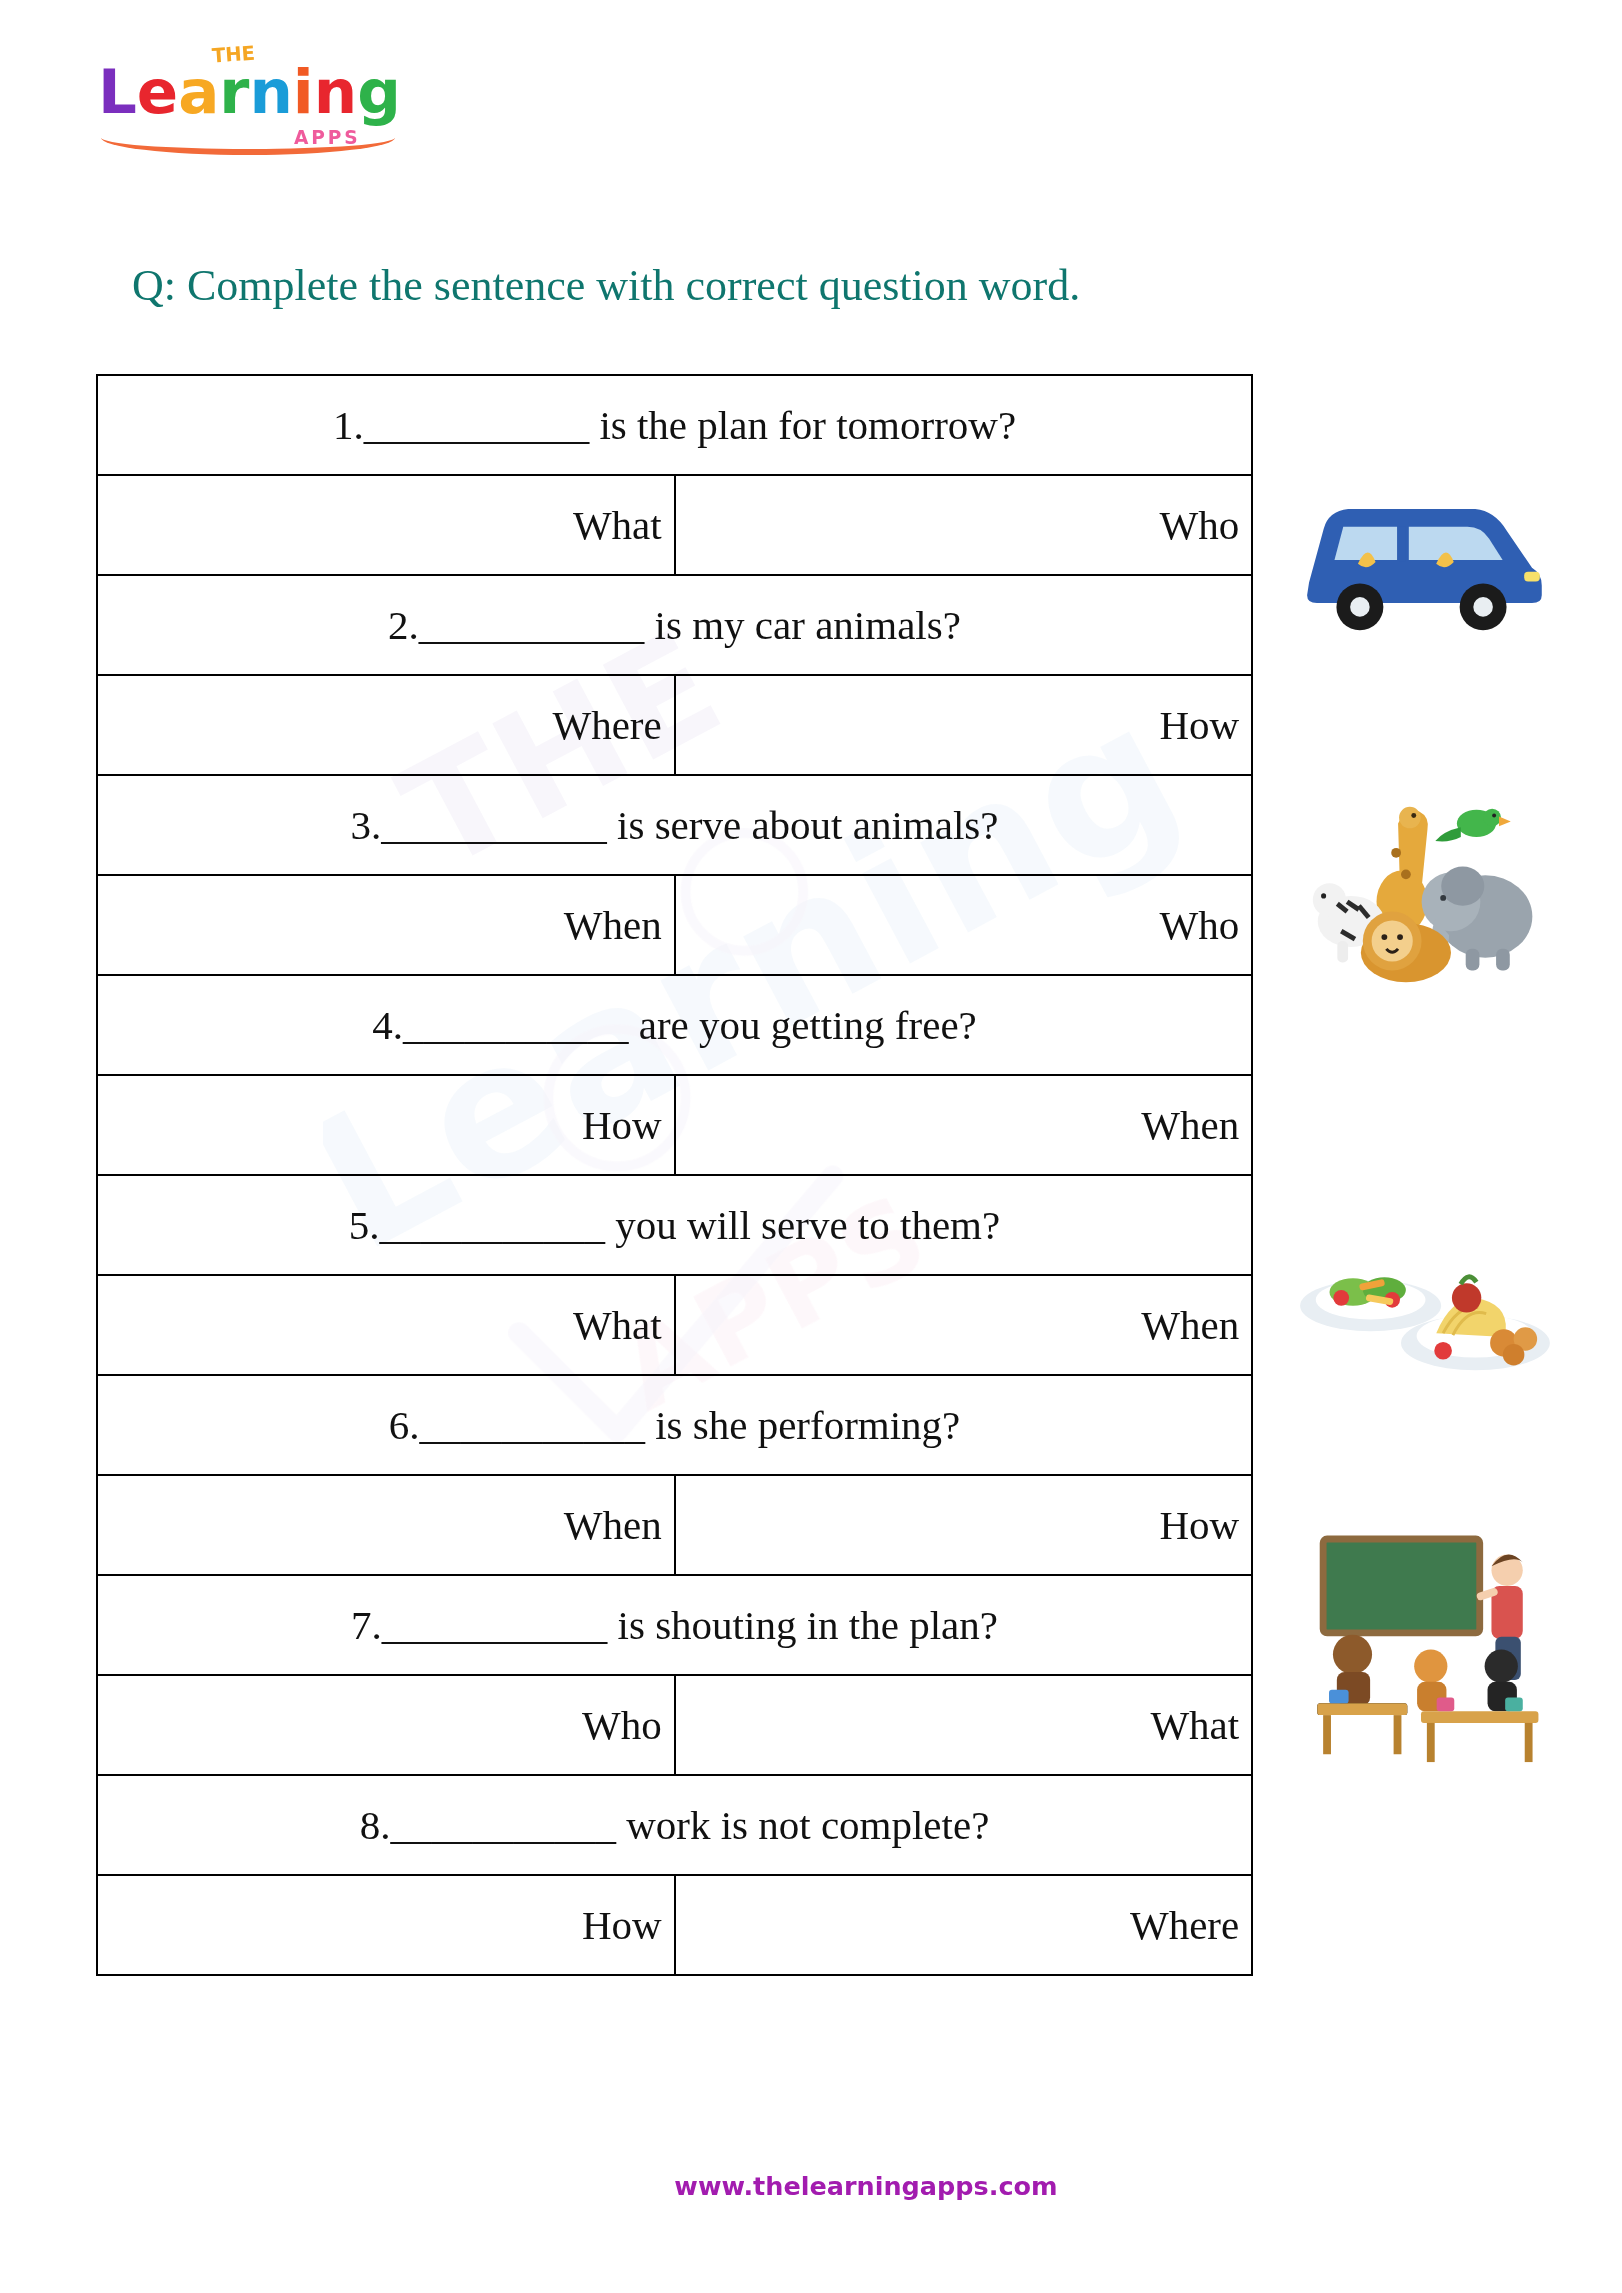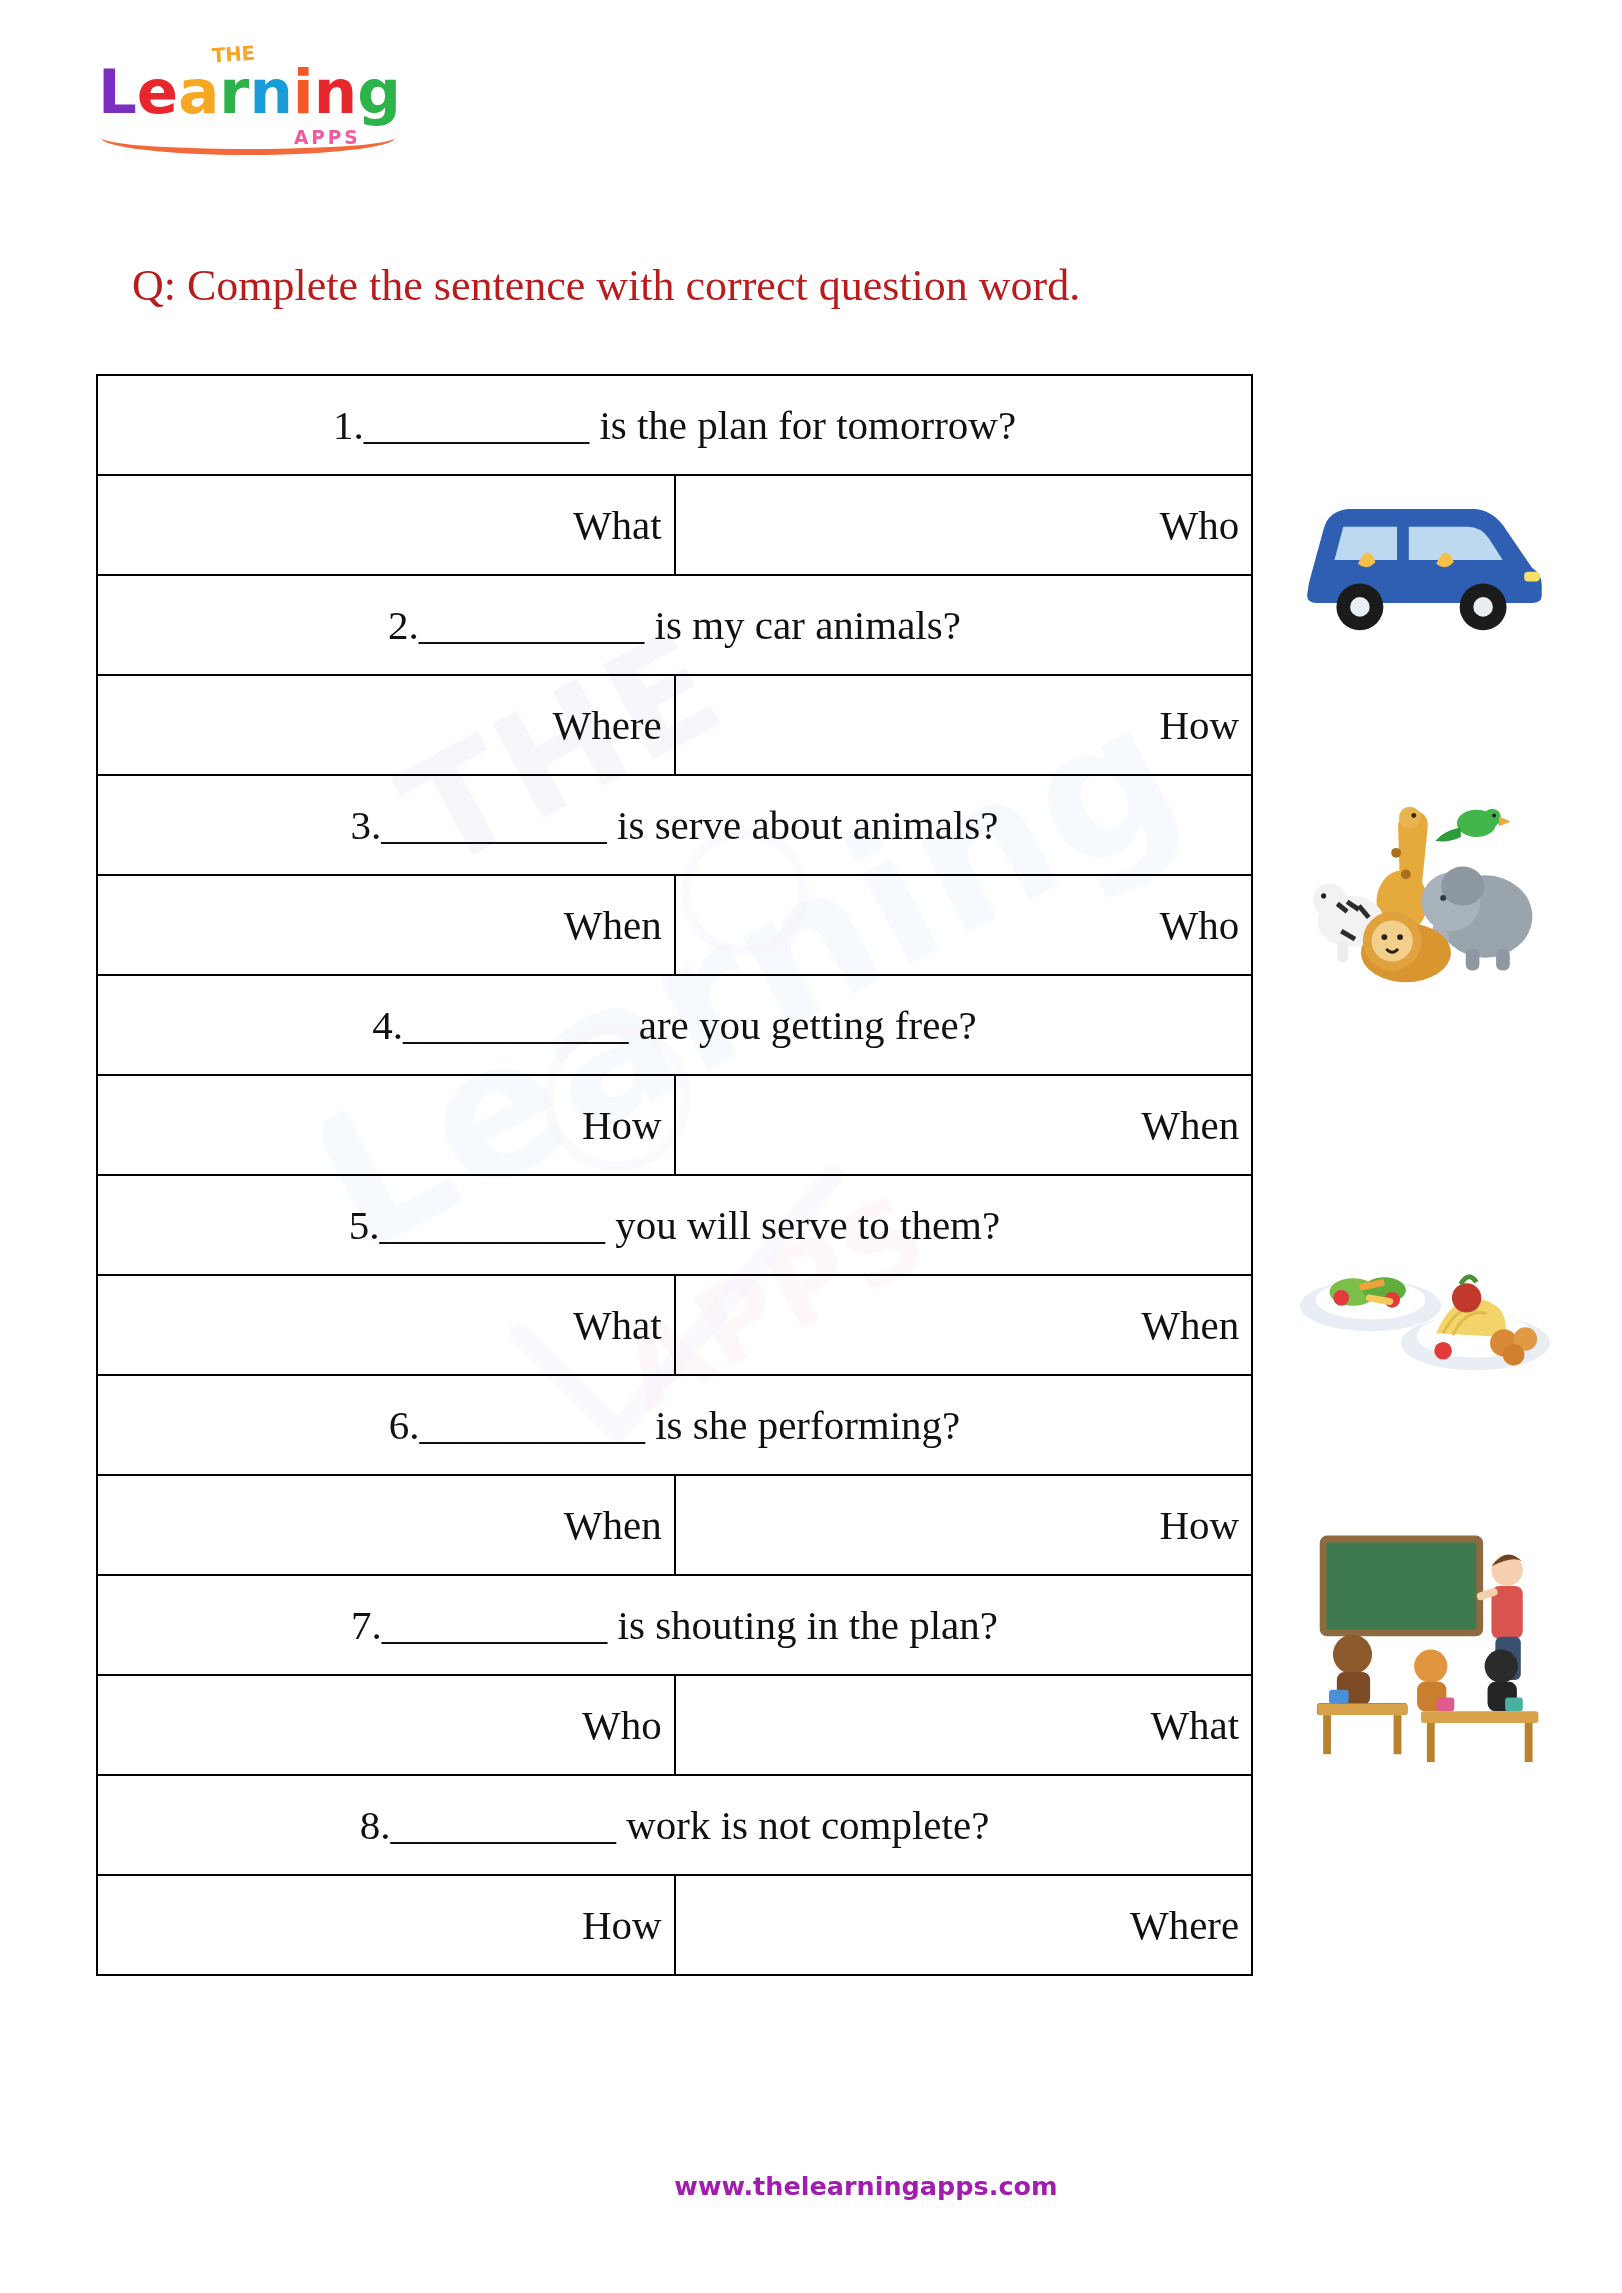--- a/index.html
+++ b/index.html
@@ -96,21 +96,21 @@
     color: #1a1a1a;
     white-space: nowrap;
   }
 
   
   .prompt {
     position: absolute;
     left: 132px;
     top: 260px;
     font-size: 44px;
-    color: #b91c1c;
+    color: #0f766e;
     white-space: nowrap;
     z-index: 3;
   }
 
   
   .sheet-table {
     position: absolute;
     left: 96px;
     top: 374px;
     width: 1157px;

